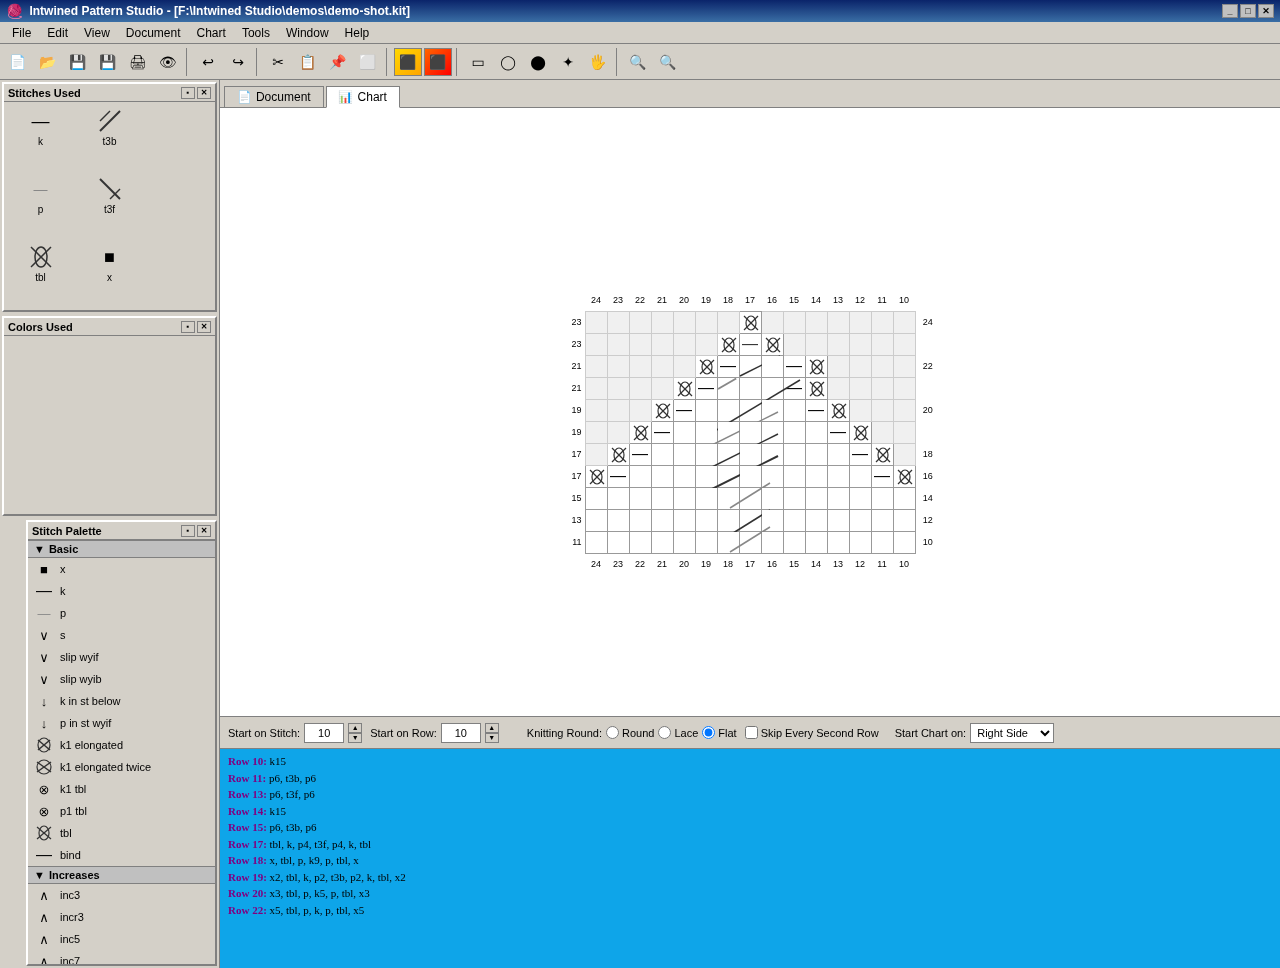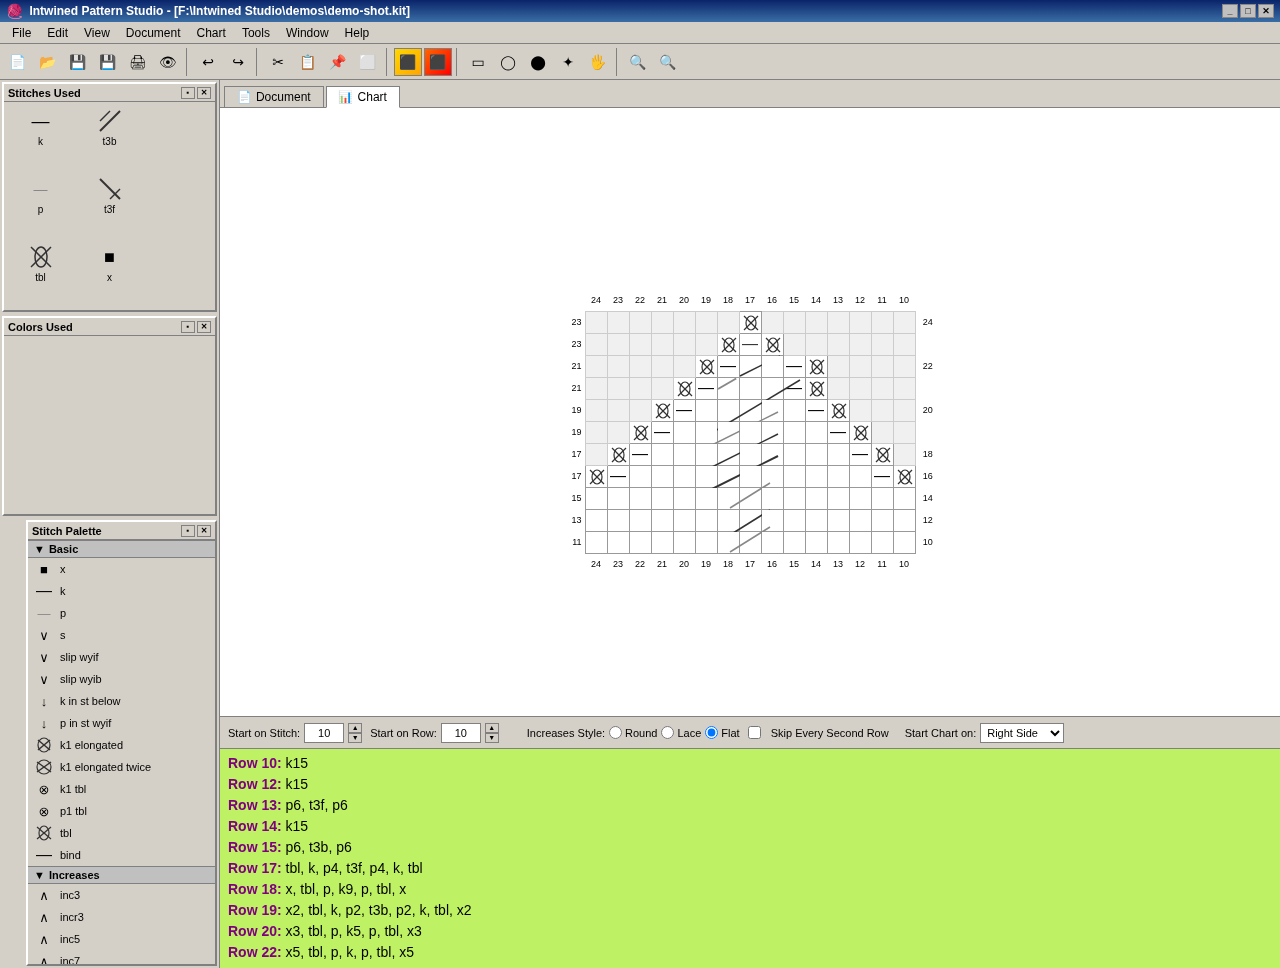--- a/index.html
+++ b/index.html
@@ -239,32 +239,32 @@
       border: 1px solid #808080;
       display: flex; align-items: center; justify-content: center;
       font-size: 7px;
       cursor: pointer;
     }
     .radio-item { display: flex; align-items: center; gap: 3px; }
     .ctrl-select {
       height: 20px; background: white;
       border: 1px solid #808080; font-size: 11px; padding: 0 2px;
     }
-    .checkbox-item { display: flex; align-items: center; gap: 10px; }
+    .checkbox-item { display: flex; align-items: center; gap: 3px; }
 
     
     #text-output {
       height: 220px;
-      background: #bef264;
+      background: #0ea5e9;
       border-top: 1px solid #808080;
       padding: 4px 8px;
-      font-size: 14px;
+      font-size: 11px;
       overflow-y: auto;
       line-height: 1.5;
-      font-family: Liberation Sans, sans-serif;
+      font-family: Liberation Serif, serif;
     }
     .row-highlight { color: purple; font-weight: bold; }
 
     
     .chart-container {
       position: relative;
       padding: 20px;
     }
 
     .chart-tbl {
@@ -984,21 +984,21 @@
       </div>
       <div class="ctrl-group">
         <span>Start on Row:</span>
         <input class="spin-input" type="text" value="10" style="">
         <div class="spin-arrows">
           <div class="spin-arrow">▲</div>
           <div class="spin-arrow">▼</div>
         </div>
       </div>
       <div class="ctrl-group" style="margin-left:20px;">
-        <span>Increases Style:</span>
+        <span>Knitting Round:</span>
         <div class="radio-item">
           <input type="radio" name="knit-style" style="">
           <span>Round</span>
         </div>
         <div class="radio-item">
           <input type="radio" name="knit-style" style="">
           <span>Lace</span>
         </div>
         <div class="radio-item">
           <input type="radio" name="knit-style" checked="" style="">
@@ -1013,21 +1013,21 @@
         <span>Start Chart on:</span>
         <select class="ctrl-select">
           <option>Right Side</option>
           <option>Wrong Side</option>
         </select>
       </div>
     </div>
 
     <div id="text-output">
       <div><span class="row-highlight">Row 10:</span> <span>k15</span></div>
-      <div><span class="row-highlight">Row 12:</span> <span>k15</span></div>
+      <div><span class="row-highlight">Row 11:</span> <span>p6, t3b, p6</span></div>
       <div><span class="row-highlight">Row 13:</span> <span>p6, t3f, p6</span></div>
       <div><span class="row-highlight">Row 14:</span> <span>k15</span></div>
       <div><span class="row-highlight">Row 15:</span> <span>p6, t3b, p6</span></div>
       <div><span class="row-highlight">Row 17:</span> <span>tbl, k, p4, t3f, p4, k, tbl</span></div>
       <div><span class="row-highlight">Row 18:</span> <span>x, tbl, p, k9, p, tbl, x</span></div>
       <div><span class="row-highlight">Row 19:</span> <span>x2, tbl, k, p2, t3b, p2, k, tbl, x2</span></div>
       <div><span class="row-highlight">Row 20:</span> <span>x3, tbl, p, k5, p, tbl, x3</span></div>
       <div><span class="row-highlight">Row 22:</span> <span>x5, tbl, p, k, p, tbl, x5</span></div>
       <div> </div>
 

